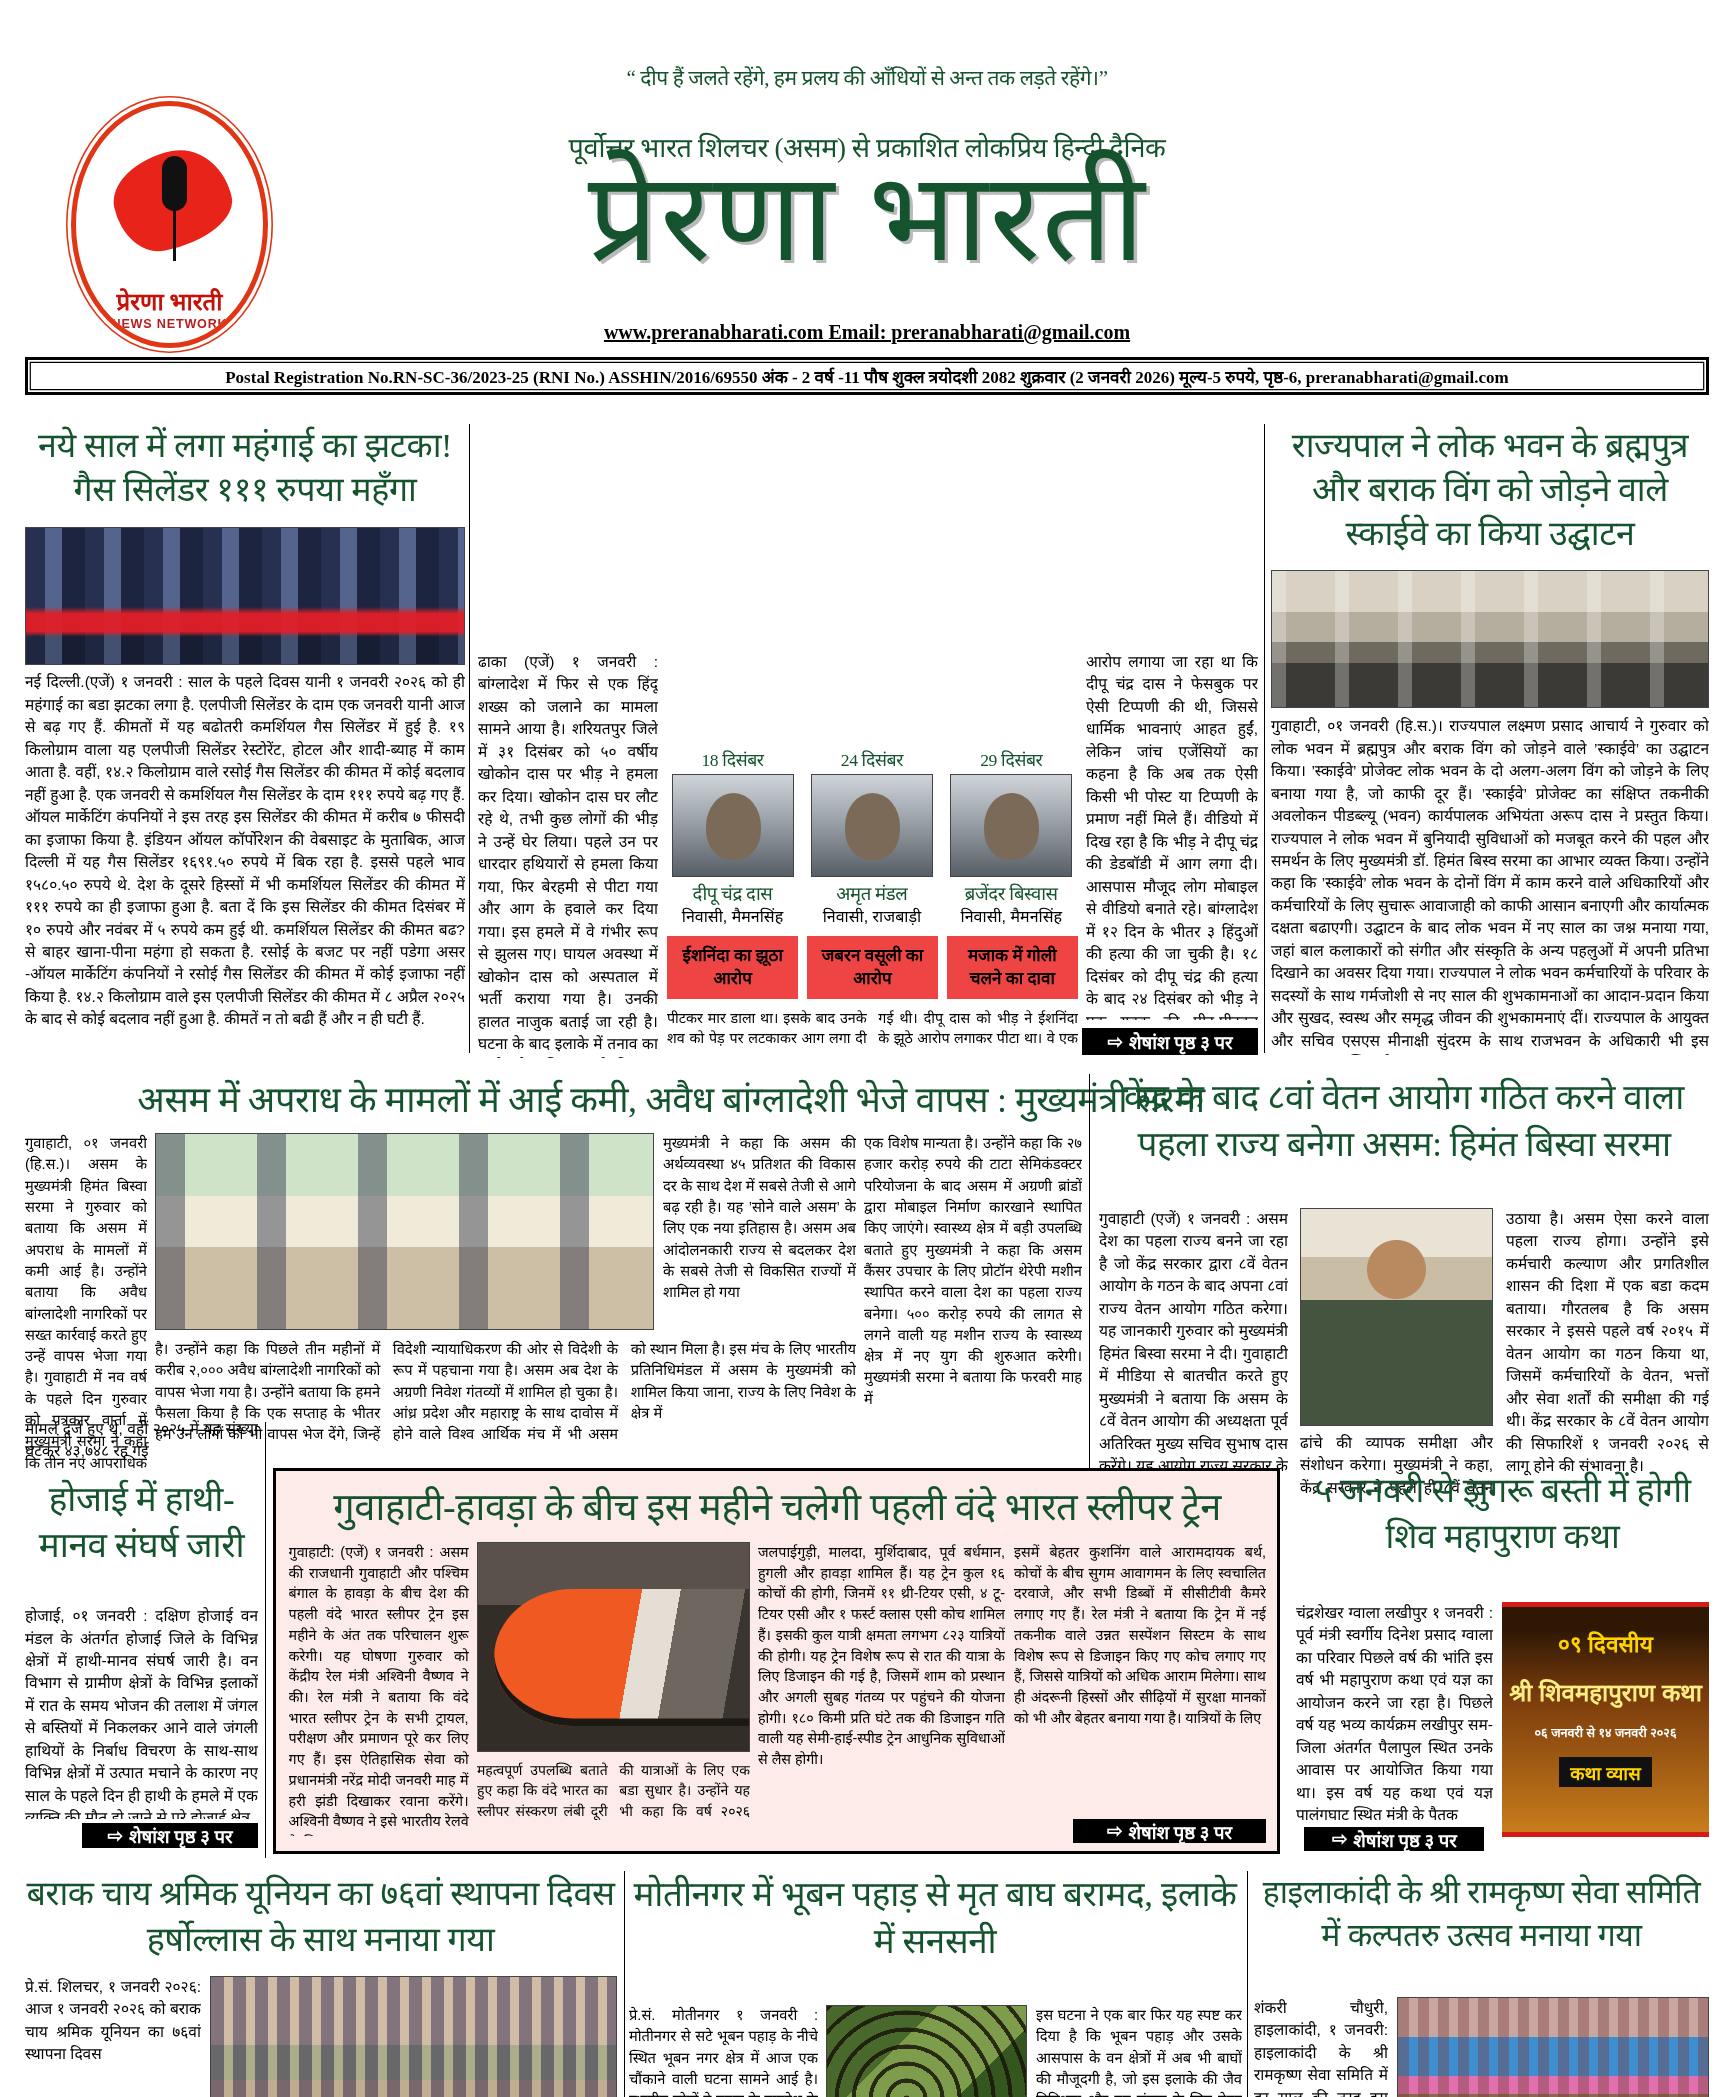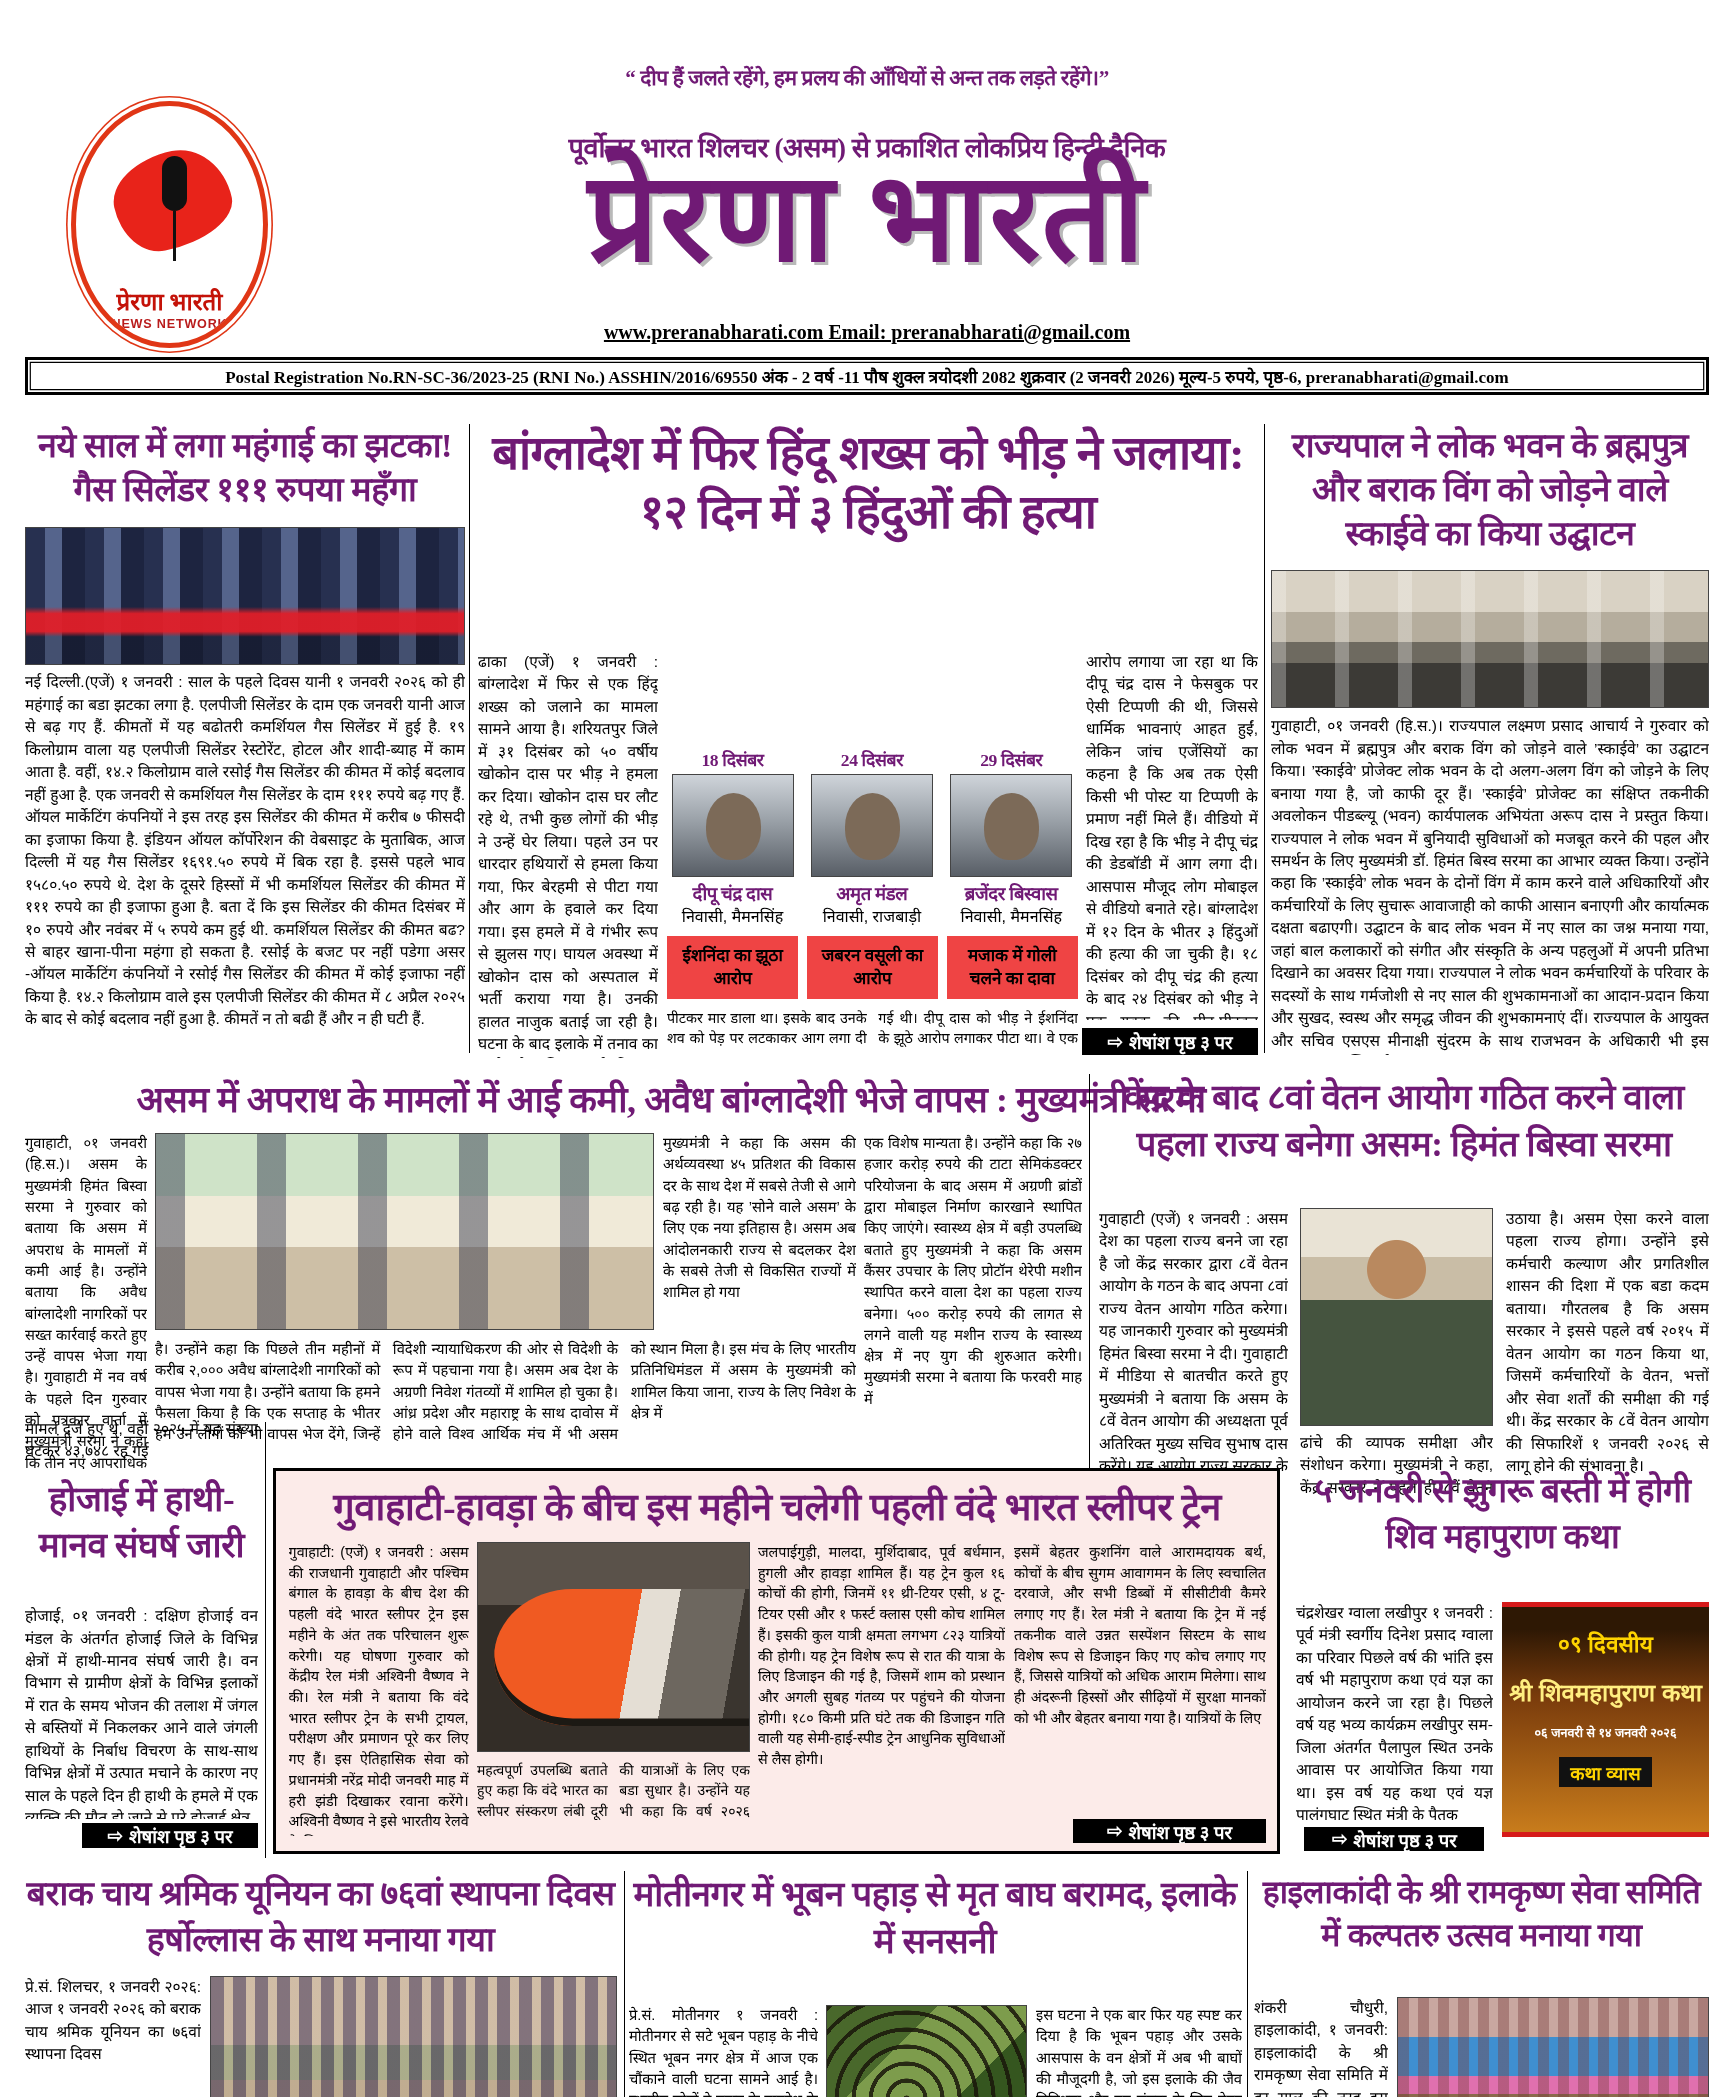--- a/index.html
+++ b/index.html
@@ -1,19 +1,19 @@
 <!DOCTYPE html>
 <html style="font-size:6.7px"><head>
 <meta charset="utf-8">
 <style>
   html,body{margin:0;padding:0;background:#888;}
   .page{position:relative;width:1734px;height:2725px;background:#ffffff;color:#000;
         font-family:"Liberation Sans",sans-serif;overflow:hidden;}
   .abs{position:absolute;}
-  .hl{font-family:"Liberation Serif",serif;font-weight:bold;color:#701a75;letter-spacing:-0.4px;}
+  .hl{font-family:"Liberation Serif",serif;font-weight:normal;color:#14532d;letter-spacing:-0.4px;}
   .center{text-align:center;}
   .body-text{font-size:15.5px;line-height:1.45;text-align:justify;overflow:hidden;}
   .small-text{font-size:14.3px;line-height:1.4;text-align:justify;overflow:hidden;}
   .photo{overflow:hidden;border:0.8px solid #444;box-sizing:border-box;}
   .cont-box{background:#000;color:#fff;font-weight:bold;font-size:18.5px;
             display:flex;align-items:center;justify-content:center;gap:5.9px;
             font-family:"Liberation Serif",serif;white-space:nowrap;overflow:hidden;}
   .vrule{background:#000;width:1.3px;}
   
   .tagline{width:100%;top:63px;font-size:21px;}
@@ -104,21 +104,20 @@
 
   <section class="abs" style="left:25px;top:424px;width:440px;height:629px;overflow:hidden;">
     <div class="hl center" style="font-size:34px;line-height:1.28;height:96px;overflow:hidden;">नये साल में लगा महंगाई का झटका! गैस सिलेंडर १११ रुपया महँगा</div>
     <div class="photo gas-photo" style="height:138px;margin:6.7px 0;"></div>
     <div class="body-text" style="height:378px;">नई दिल्ली.(एजें) १ जनवरी : साल के पहले दिवस यानी १ जनवरी २०२६ को ही महंगाई का बडा झटका लगा है. एलपीजी सिलेंडर के दाम एक जनवरी यानी आज से बढ़ गए हैं. कीमतों में यह बढोतरी कमर्शियल गैस सिलेंडर में हुई है. १९ किलोग्राम वाला यह एलपीजी सिलेंडर रेस्टोरेंट, होटल और शादी-ब्याह में काम आता है. वहीं, १४.२ किलोग्राम वाले रसोई गैस सिलेंडर की कीमत में कोई बदलाव नहीं हुआ है. एक जनवरी से कमर्शियल गैस सिलेंडर के दाम १११ रुपये बढ़ गए हैं. ऑयल मार्केटिंग कंपनियों ने इस तरह इस सिलेंडर की कीमत में करीब ७ फीसदी का इजाफा किया है. इंडियन ऑयल कॉर्पोरेशन की वेबसाइट के मुताबिक, आज दिल्ली में यह गैस सिलेंडर १६९१.५० रुपये में बिक रहा है. इससे पहले भाव १५८०.५० रुपये थे. देश के दूसरे हिस्सों में भी कमर्शियल सिलेंडर की कीमत में १११ रुपये का ही इजाफा हुआ है. बता दें कि इस सिलेंडर की कीमत दिसंबर में १० रुपये और नवंबर में ५ रुपये कम हुई थी. कमर्शियल सिलेंडर की कीमत बढ? से बाहर खाना-पीना महंगा हो सकता है. रसोई के बजट पर नहीं पडेगा असर -ऑयल मार्केटिंग कंपनियों ने रसोई गैस सिलेंडर की कीमत में कोई इजाफा नहीं किया है. १४.२ किलोग्राम वाले इस एलपीजी सिलेंडर की कीमत में ८ अप्रैल २०२५ के बाद से कोई बदलाव नहीं हुआ है. कीमतें न तो बढी हैं और न ही घटी हैं.</div>
   </section>
 
   <div class="abs vrule" style="left:469px;top:424px;height:629px;"></div>
 
   <section class="abs" style="left:478px;top:424px;width:780px;height:633px;">
-    <div class="hl center" style="font-size:47px;line-height:1.25;height:218px;overflow:hidden;letter-spacing:-0.8px;">बांग्लादेश में फिर हिंदू शख्स को भीड़ ने जलाया: १२ दिन में ३ हिंदुओं की हत्या</div>
     <div class="abs body-text" style="left:0;top:227px;width:180px;height:407px;">ढाका (एजें) १ जनवरी : बांग्लादेश में फिर से एक हिंदू शख्स को जलाने का मामला सामने आया है। शरियतपुर जिले में ३१ दिसंबर को ५० वर्षीय खोकोन दास पर भीड़ ने हमला कर दिया। खोकोन दास घर लौट रहे थे, तभी कुछ लोगों की भीड़ ने उन्हें घेर लिया। पहले उन पर धारदार हथियारों से हमला किया गया, फिर बेरहमी से पीटा गया और आग के हवाले कर दिया गया। इस हमले में वे गंभीर रूप से झुलस गए। घायल अवस्था में खोकोन दास को अस्पताल में भर्ती कराया गया है। उनकी हालत नाजुक बताई जा रही है। घटना के बाद इलाके में तनाव का माहौल है। पुलिस मामले की जांच कर रही है और आरोपियों की तलाश की जा रही है। बांग्लादेश में १५ दिन के भीतर दूसरी बार हिंदू शख्स को हवाले किया गया है। इससे पहले १८ दिसंबर को मैमनसिंह जिले में हिंदू युवक दीपू चंद्र दास को भीड़ ने पीट-</div>
     <div class="abs" style="left:189px;top:227px;width:411px;height:407px;">
       <div class="abs" style="left:0;top:96px;width:411px;height:180px;display:flex;gap:8.4px;">
         <div class="victim-card" style="width:131px;">
           <div class="hl" style="font-size:17.6px;">18 दिसंबर</div>
           <div class="photo victim-photo" style="width:122px;height:105px;margin:3.4px 0;"></div>
           <div class="hl" style="font-size:18.5px;">दीपू चंद्र दास</div>
           <div style="font-size:16px;">निवासी, मैमनसिंह</div>
         </div>
         <div class="victim-card" style="width:131px;">

